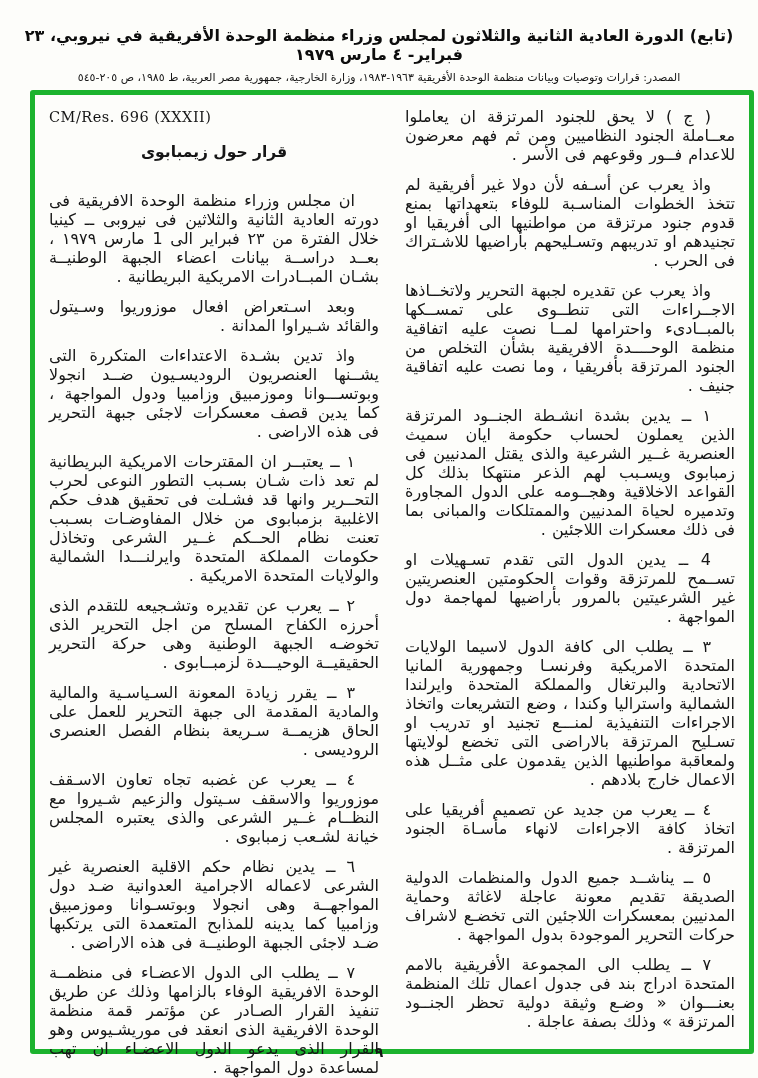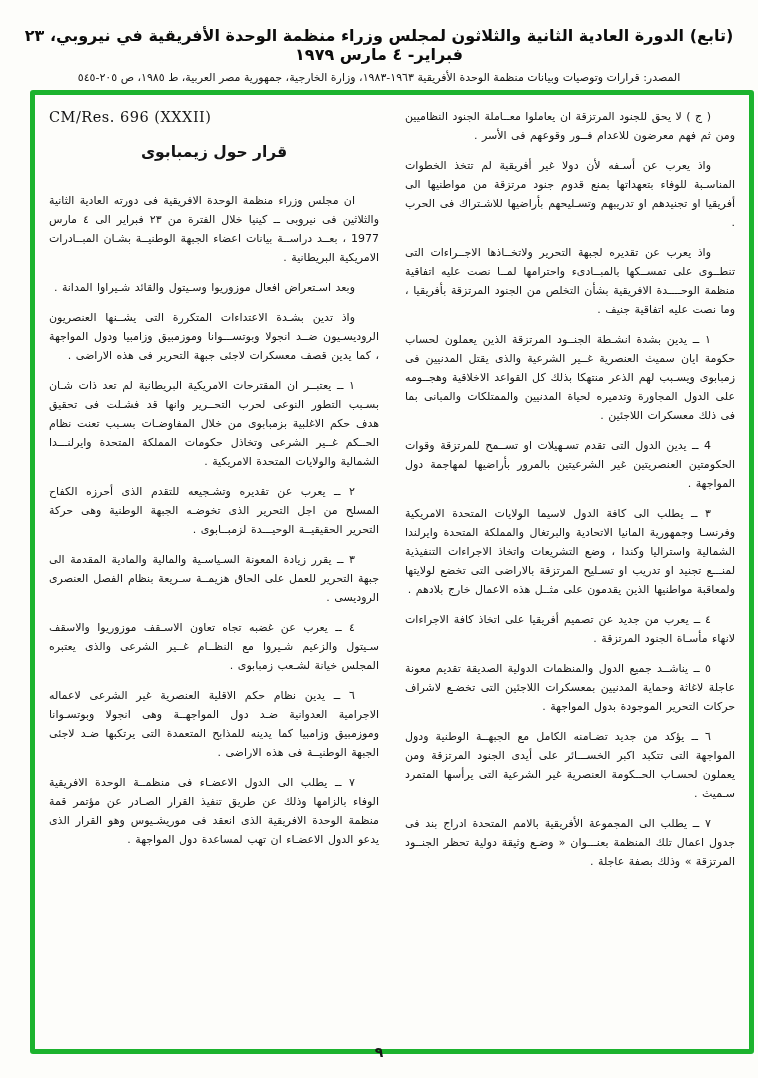--- a/index.html
+++ b/index.html
@@ -34,21 +34,21 @@
     padding: 12px 14px 10px 14px;
     box-sizing: content-box;
   }
   .columns {
     display: flex; direction: rtl; gap: 26px;
     height: 100%;
   }
   .col { flex: 1 1 0; direction: rtl; }
   .col p {
     margin: 0 0 11px 0;
-    font-size: 11px;
+    font-size: 16px;
     line-height: 19px;
     text-align: justify;
     text-indent: 24px;
     word-spacing: 1px;
   }
   .ref {
     direction: ltr; text-align: left;
     font-family: "DejaVu Serif", "Liberation Serif", serif;
     font-size: 14.5px; font-weight: normal; letter-spacing: 0.5px;
     margin: 2px 0 18px 0;
@@ -80,28 +80,27 @@
 
       <div class="col">
         <p>( ج ) لا يحق للجنود المرتزقة ان يعاملوا معــاملة الجنود النظاميين ومن ثم فهم معرضون للاعدام فــور وقوعهم فى الأسر .</p>
         <p>واذ يعرب عن أسـفه لأن دولا غير أفريقية لم تتخذ الخطوات المناسـبة للوفاء بتعهداتها بمنع قدوم جنود مرتزقة من مواطنيها الى أفريقيا او تجنيدهم او تدريبهم وتسـليحهم بأراضيها للاشـتراك فى الحرب .</p>
         <p>واذ يعرب عن تقديره لجبهة التحرير ولاتخــاذها الاجــراءات التى تنطــوى على تمســكها بالمبــادىء واحترامها لمــا نصت عليه اتفاقية منظمة الوحــــدة الافريقية بشأن التخلص من الجنود المرتزقة بأفريقيا ، وما نصت عليه اتفاقية جنيف .</p>
         <p>١ ــ يدين بشدة انشـطة الجنــود المرتزقة الذين يعملون لحساب حكومة ايان سميث العنصرية غــير الشرعية والذى يقتل المدنيين فى زمبابوى ويسـبب لهم الذعر منتهكا بذلك كل القواعد الاخلاقية وهجــومه على الدول المجاورة وتدميره لحياة المدنيين والممتلكات والمبانى بما فى ذلك معسكرات اللاجئين .</p>
         <p>4 ــ يدين الدول التى تقدم تسـهيلات او تســمح للمرتزقة وقوات الحكومتين العنصريتين غير الشرعيتين بالمرور بأراضيها لمهاجمة دول المواجهة .</p>
         <p>٣ ــ يطلب الى كافة الدول لاسيما الولايات المتحدة الامريكية وفرنسـا وجمهورية المانيا الاتحادية والبرتغال والمملكة المتحدة وايرلندا الشمالية واستراليا وكندا ، وضع التشريعات واتخاذ الاجراءات التنفيذية لمنـــع تجنيد او تدريب او تسـليح المرتزقة بالاراضى التى تخضع لولايتها ولمعاقبة مواطنيها الذين يقدمون على مثــل هذه الاعمال خارج بلادهم .</p>
         <p>٤ ــ يعرب من جديد عن تصميم أفريقيا على اتخاذ كافة الاجراءات لانهاء مأسـاة الجنود المرتزقة .</p>
         <p>٥ ــ يناشــد جميع الدول والمنظمات الدولية الصديقة تقديم معونة عاجلة لاغاثة وحماية المدنيين بمعسكرات اللاجئين التى تخضـع لاشراف حركات التحرير الموجودة بدول المواجهة .</p>
-        <p>٦ ــ يؤكد من جديد تضـامنه الكامل مع الجبهــة الوطنية ودول المواجهة التى تتكبد اكبر الخســـائر على أيدى الجنود المرتزقة ومن يعملون لحسـاب الحــكومة العنصرية غير الشرعية التى يرأسها المتمرد سـميث .</p>
         <p>٧ ــ يطلب الى المجموعة الأفريقية بالامم المتحدة ادراج بند فى جدول اعمال تلك المنظمة بعنـــوان « وضـع وثيقة دولية تحظر الجنــود المرتزقة » وذلك بصفة عاجلة .</p>
       </div>
 
       <div class="col">
         <div class="ref">CM/Res. 696 (XXXII)</div>
         <div class="title">قرار حول زيمبابوى</div>
-        <p>ان مجلس وزراء منظمة الوحدة الافريقية فى دورته العادية الثانية والثلاثين فى نيروبى ــ كينيا خلال الفترة من ٢٣ فبراير الى ٤ مارس 1977 ، بعــد دراســة بيانات اعضاء الجبهة الوطنيــة بشـان المبــادرات الامريكية البريطانية .</p>
+        <p>ان مجلس وزراء منظمة الوحدة الافريقية فى دورته العادية الثانية والثلاثين فى نيروبى ــ كينيا خلال الفترة من ٢٣ فبراير الى 1 مارس ١٩٧٩ ، بعــد دراســة بيانات اعضاء الجبهة الوطنيــة بشـان المبــادرات الامريكية البريطانية .</p>
         <p>وبعد اسـتعراض افعال موزوريوا وسـيتول والقائد شـيراوا المدانة .</p>
         <p>واذ تدين بشـدة الاعتداءات المتكررة التى يشــنها العنصريون الروديسـيون ضــد انجولا وبوتســـوانا وموزمبيق وزامبيا ودول المواجهة ، كما يدين قصف معسكرات لاجئى جبهة التحرير فى هذه الاراضى .</p>
         <p>١ ــ يعتبــر ان المقترحات الامريكية البريطانية لم تعد ذات شـان بسـبب التطور النوعى لحرب التحــرير وانها قد فشـلت فى تحقيق هدف حكم الاغلبية بزمبابوى من خلال المفاوضـات بسـبب تعنت نظام الحــكم غــير الشرعى وتخاذل حكومات المملكة المتحدة وايرلنـــدا الشمالية والولايات المتحدة الامريكية .</p>
         <p>٢ ــ يعرب عن تقديره وتشـجيعه للتقدم الذى أحرزه الكفاح المسلح من اجل التحرير الذى تخوضـه الجبهة الوطنية وهى حركة التحرير الحقيقيــة الوحيـــدة لزمبــابوى .</p>
         <p>٣ ــ يقرر زيادة المعونة السـياسـية والمالية والمادية المقدمة الى جبهة التحرير للعمل على الحاق هزيمــة سـريعة بنظام الفصل العنصرى الروديسى .</p>
         <p>٤ ــ يعرب عن غضبه تجاه تعاون الاسـقف موزوريوا والاسقف سـيتول والزعيم شـيروا مع النظــام غــير الشرعى والذى يعتبره المجلس خيانة لشـعب زمبابوى .</p>
         <p>٦ ــ يدين نظام حكم الاقلية العنصرية غير الشرعى لاعماله الاجرامية العدوانية ضـد دول المواجهــة وهى انجولا وبوتسـوانا وموزمبيق وزامبيا كما يدينه للمذابح المتعمدة التى يرتكبها ضـد لاجئى الجبهة الوطنيــة فى هذه الاراضى .</p>
         <p>٧ ــ يطلب الى الدول الاعضـاء فى منظمــة الوحدة الافريقية الوفاء بالزامها وذلك عن طريق تنفيذ القرار الصـادر عن مؤتمر قمة منظمة الوحدة الافريقية الذى انعقد فى موريشـيوس وهو القرار الذى يدعو الدول الاعضـاء ان تهب لمساعدة دول المواجهة .</p>
       </div>
 

